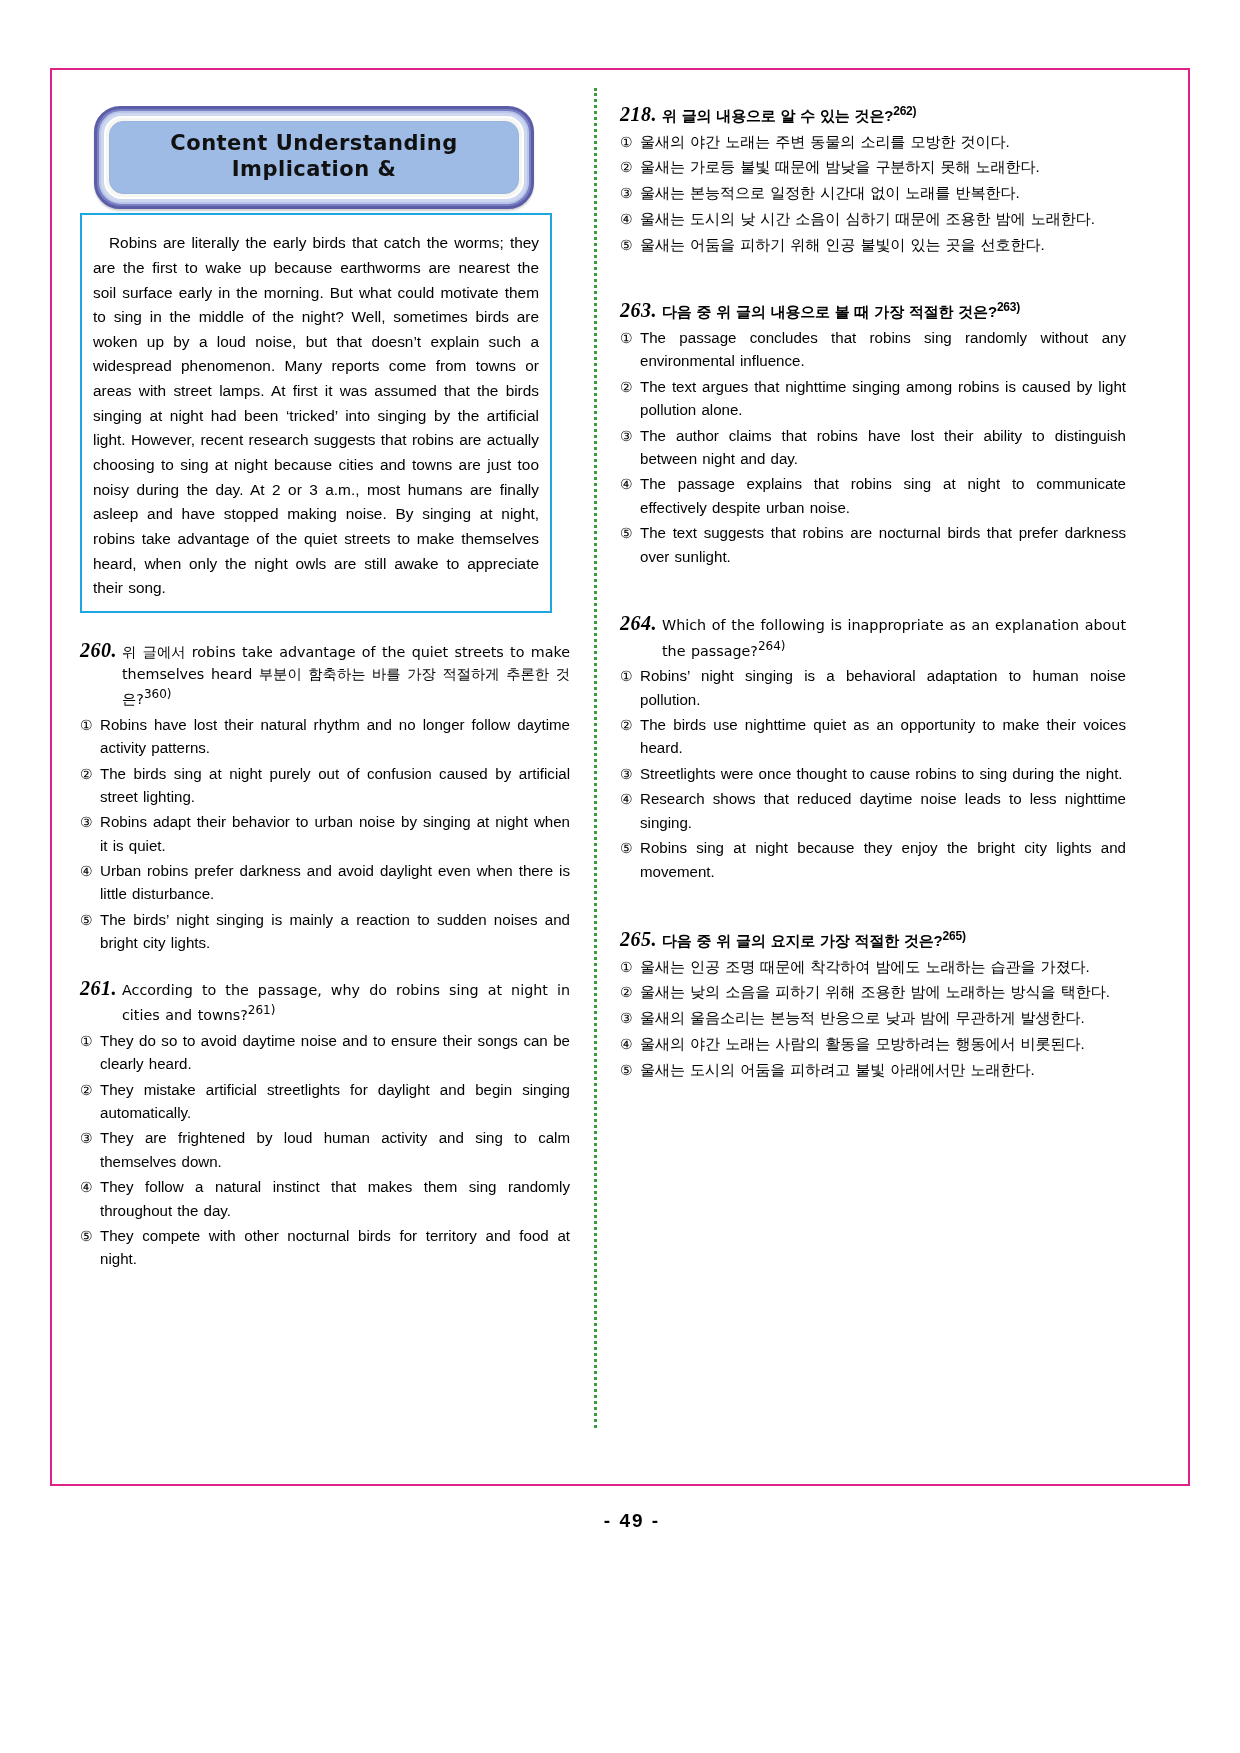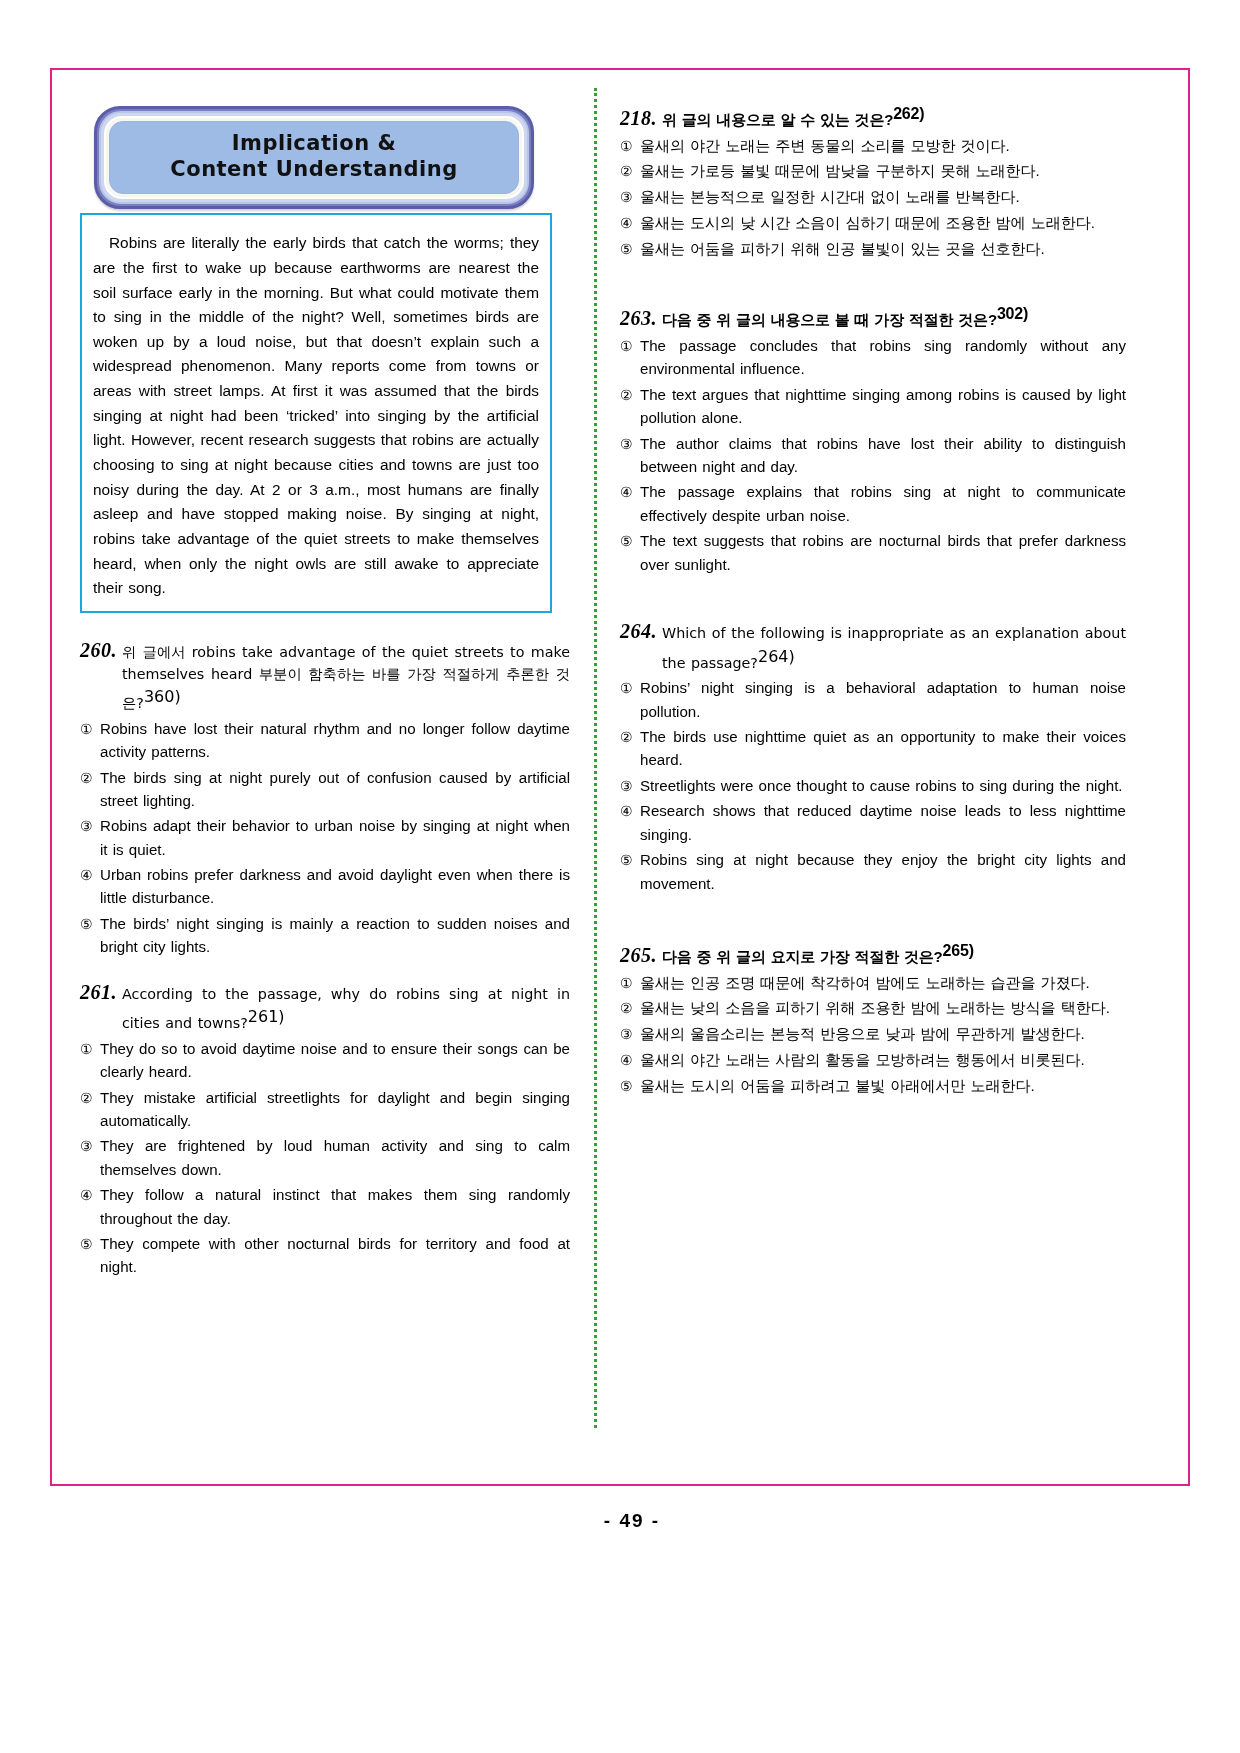--- a/index.html
+++ b/index.html
@@ -152,21 +152,21 @@
   }
   .q-stem {
     font-size: 14.6px;
     line-height: 1.52;
     text-align: justify;
     word-spacing: 1px;
   }
   .q-stem.korean { font-weight: bold; letter-spacing: -0.2px; font-size: 15px;}
   .q-stem.hand { font-family: "DejaVu Sans", sans-serif; font-size: 14.3px; }
   .q-sup {
-    font-size: 16px;
+    font-size: 12px;
     vertical-align: super;
   }
   .choices {
     margin-top: 1px;
     list-style: none;
     padding: 0;
   }
   .choice {
     display: flex;
     align-items: baseline;
@@ -210,22 +210,22 @@
 
 <div class="page-inner">
 
   <div class="col col-left">
 
     <div class="banner-wrap">
       <div class="banner-o1">
         <div class="banner-o2">
           <div class="banner-o3">
             <div class="banner-inner">
+              <div class="banner-line">Content Understanding</div>
               <div class="banner-line">Implication &amp;</div>
-              <div class="banner-line">Content Understanding</div>
             </div>
           </div>
         </div>
       </div>
     </div>
 
 
     <div class="passage-box">
       <div class="passage-text">Robins are literally the early birds that catch the worms; they are the first to wake up because earthworms are nearest the soil surface early in the morning. But what could motivate them to sing in the middle of the night? Well, sometimes birds are woken up by a loud noise, but that doesn’t explain such a widespread phenomenon. Many reports come from towns or areas with street lamps. At first it was assumed that the birds singing at night had been ‘tricked’ into singing by the artificial light. However, recent research suggests that robins are actually choosing to sing at night because cities and towns are just too noisy during the day. At 2 or 3 a.m., most humans are finally asleep and have stopped making noise. By singing at night, robins take advantage of the quiet streets to make themselves heard, when only the night owls are still awake to appreciate their song.</div>
     </div>
@@ -321,21 +321,21 @@
         <li class="choice">
             <span class="choice-mark">⑤</span>
             <span class="choice-text ko">울새는 어둠을 피하기 위해 인공 불빛이 있는 곳을 선호한다.</span>
           </li>
       </ul>
     </div>
 
     <div class="question right-q" style="margin-top:42px">
       <div class="q-head">
         <span class="q-num">263.</span>
-        <span class="q-stem korean"><span>다음 중 위 글의 내용으로 볼 때 가장 적절한 것은?</span><span class="q-sup">302)</span></span>
+        <span class="q-stem korean"><span>다음 중 위 글의 내용으로 볼 때 가장 적절한 것은?</span><span class="q-sup">263)</span></span>
       </div>
       <ul class="choices">
         <li class="choice">
             <span class="choice-mark">①</span>
             <span class="choice-text">The passage concludes that robins sing randomly without any environmental influence.</span>
           </li>
         <li class="choice">
             <span class="choice-mark">②</span>
             <span class="choice-text">The text argues that nighttime singing among robins is caused by light pollution alone.</span>
           </li>

